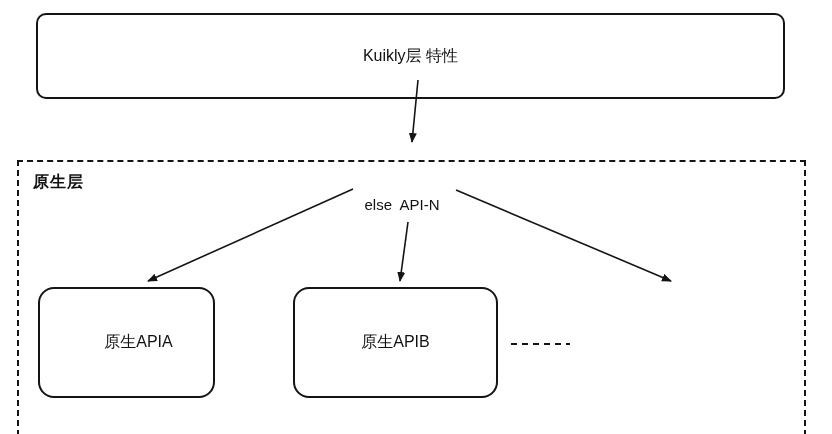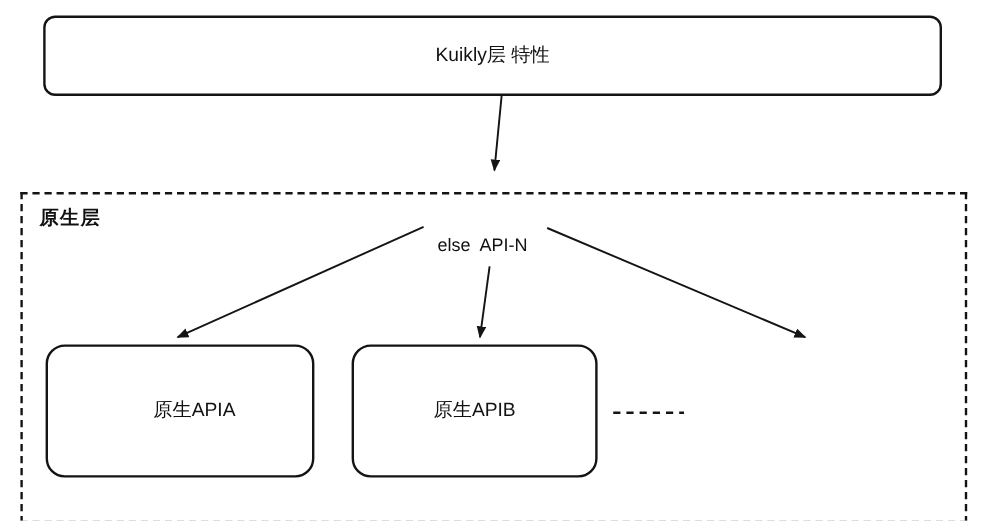--- a/index.html
+++ b/index.html
@@ -25,21 +25,21 @@
     align-items: center;
     justify-content: center;
     text-align: center;
     font-size: 16px;
     color: #111111;
   }
   .top-node {
     left: 36px;
     top: 13px;
     width: 749px;
-    height: 67px;
+    height: 86px;
     border-radius: 10px;
   }
   .region {
     position: absolute;
     box-sizing: border-box;
     left: 17px;
     top: 160px;
     width: 789px;
     height: 276px;
     border: 2px dashed #141414;
@@ -61,21 +61,21 @@
     width: 180px;
     text-align: center;
     font-size: 15px;
     line-height: 21px;
     color: #111111;
     white-space: pre-wrap;
   }
   .api-node {
     border-radius: 16px;
   }
-  .api-a { left: 38px;  top: 287px; width: 224px; height: 111px; padding-left: 24px; }
+  .api-a { left: 38px;  top: 287px; width: 177px; height: 111px; padding-left: 24px; }
   .api-b { left: 293px; top: 287px; width: 205px; height: 111px; text-align: right; }
   .api-n { left: 578px; top: 287px; width: 209px; height: 112px; }
   .overlay {
     position: absolute;
     left: 0;
     top: 0;
     width: 832px;
     height: 434px;
     pointer-events: none;
   }

